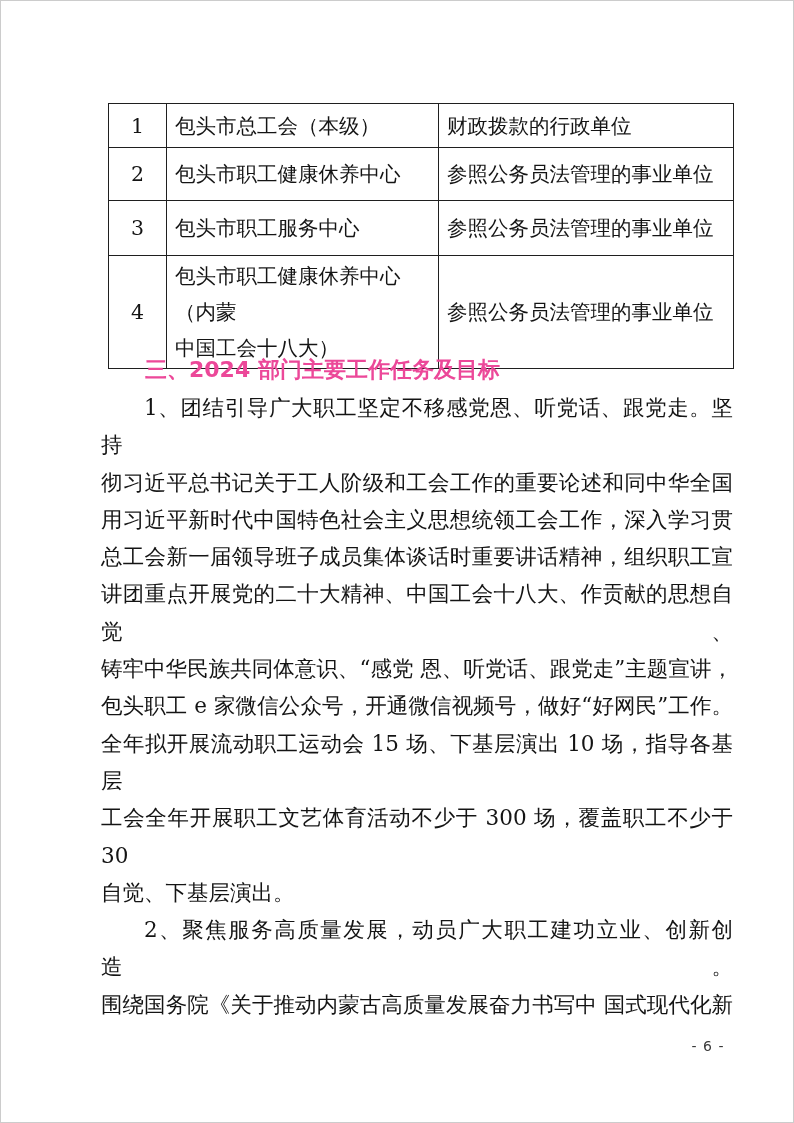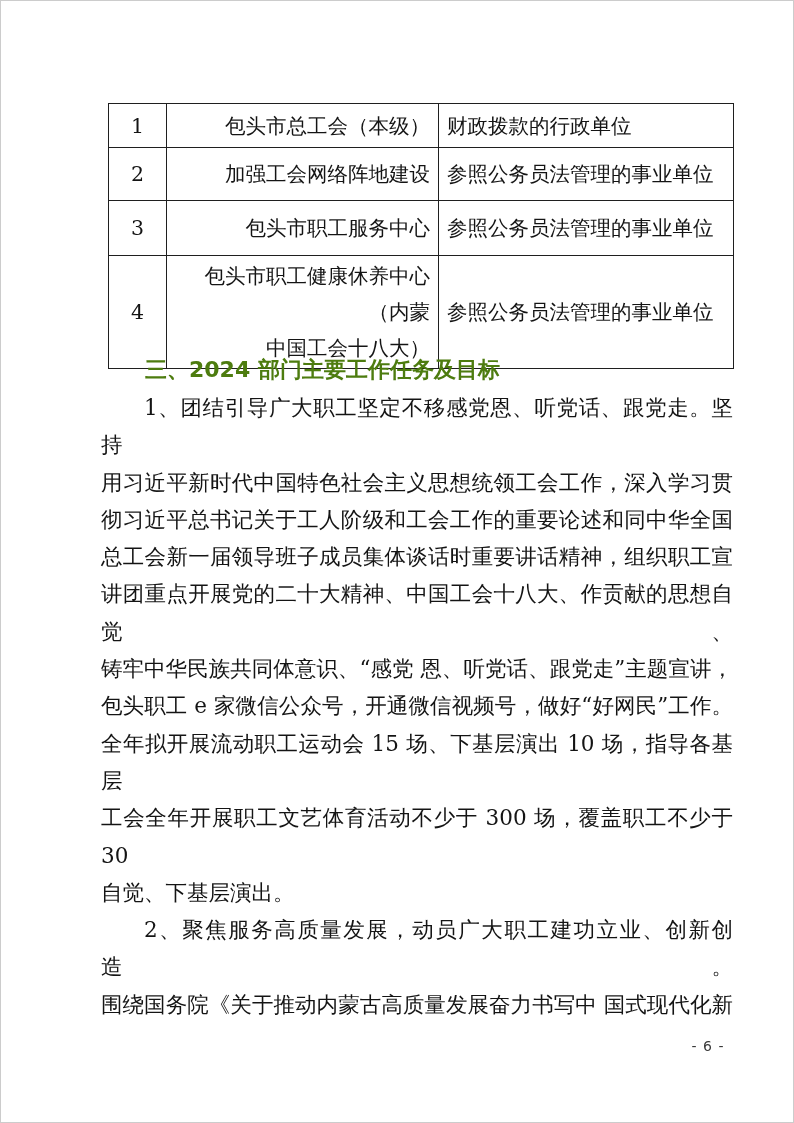--- a/index.html
+++ b/index.html
@@ -30,32 +30,32 @@
     vertical-align: middle;
     line-height: 36px;
     padding: 2px 8px;
     overflow: hidden;
   }
   .units-table tr:nth-child(1) { height: 44px; }
   .units-table tr:nth-child(2) { height: 53px; }
   .units-table tr:nth-child(3) { height: 55px; }
   .units-table tr:nth-child(4) { height: 82px; }
   .units-table td.col-no   { text-align: center; padding: 2px 0; }
-  .units-table td.col-unit { white-space: pre-wrap; text-align: right; }
+  .units-table td.col-unit { white-space: pre-wrap; }
   .units-table td.col-type { }
 
   
   .heading {
     position: absolute; left: 101px; top: 351px; width: 632px;
     font-family: "DejaVu Sans", "Liberation Sans", sans-serif;
     font-weight: bold;
     font-size: 22px;
     line-height: 38px;
     text-indent: 2em;
-    color: #4d7c0f;
+    color: #ec4899;
   }
 
   
   .paragraphs {
     position: absolute; left: 101px; top: 389px; width: 632px;
     font-size: 21.5px;
   }
   .line {
     line-height: 37.3px;
     text-align: justify;
@@ -87,21 +87,21 @@
       <col style="width:295px">
     </colgroup>
     <tbody>
         <tr>
           <td class="col-no">1</td>
           <td class="col-unit">包头市总工会（本级）</td>
           <td class="col-type">财政拨款的行政单位</td>
         </tr>
         <tr>
           <td class="col-no">2</td>
-          <td class="col-unit">加强工会网络阵地建设</td>
+          <td class="col-unit">包头市职工健康休养中心</td>
           <td class="col-type">参照公务员法管理的事业单位</td>
         </tr>
         <tr>
           <td class="col-no">3</td>
           <td class="col-unit">包头市职工服务中心</td>
           <td class="col-type">参照公务员法管理的事业单位</td>
         </tr>
         <tr>
           <td class="col-no">4</td>
           <td class="col-unit">包头市职工健康休养中心（内蒙
@@ -109,22 +109,22 @@
           <td class="col-type">参照公务员法管理的事业单位</td>
         </tr>
       </tbody>
   </table>
 
   <div class="heading">三、2024 部门主要工作任务及目标</div>
 
   <div class="paragraphs">
       <div class="para">
         <div class="line first">1、团结引导广大职工坚定不移感党恩、听党话、跟党走。坚持</div>
+        <div class="line">彻习近平总书记关于工人阶级和工会工作的重要论述和同中华全国</div>
         <div class="line">用习近平新时代中国特色社会主义思想统领工会工作，深入学习贯</div>
-        <div class="line">彻习近平总书记关于工人阶级和工会工作的重要论述和同中华全国</div>
         <div class="line">总工会新一届领导班子成员集体谈话时重要讲话精神，组织职工宣</div>
         <div class="line">讲团重点开展党的二十大精神、中国工会十八大、作贡献的思想自觉、</div>
         <div class="line">铸牢中华民族共同体意识、“感党 恩、听党话、跟党走”主题宣讲，</div>
         <div class="line">包头职工 e 家微信公众号，开通微信视频号，做好“好网民”工作。</div>
         <div class="line">全年拟开展流动职工运动会 15 场、下基层演出 10 场，指导各基层</div>
         <div class="line">工会全年开展职工文艺体育活动不少于 300 场，覆盖职工不少于 30</div>
         <div class="line no-stretch">自觉、下基层演出。</div>
       </div>
       <div class="para">
         <div class="line first">2、聚焦服务高质量发展，动员广大职工建功立业、创新创造。</div>

